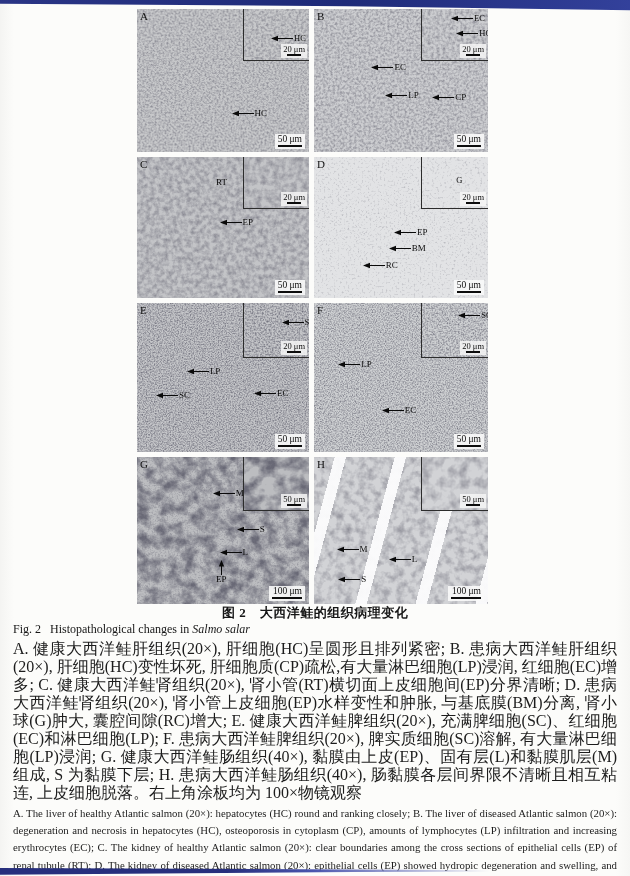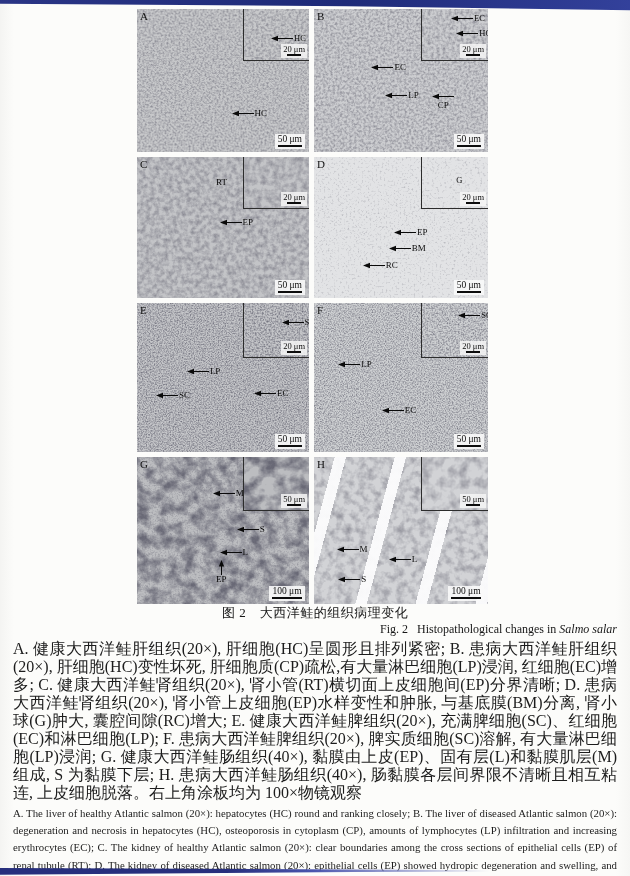--- a/index.html
+++ b/index.html
@@ -49,28 +49,28 @@
   .ann {
     position:absolute; z-index:6; display:flex; align-items:center; gap:1px;
     font-size:9px; line-height:9px; color:#0a0a0a; white-space:nowrap;
   }
   .ann.up { flex-direction:column; gap:0; }
   .ann .icon { display:inline-flex; }
   .inset .ann { font-size:8.5px; }
   .scalebar {
     position:absolute; right:4px; bottom:3px; z-index:6;
     background:rgba(250,250,250,.9); padding:0 3px 2px;
-    font-size:9.5px; line-height:11px; text-align:center; color:#0d0d0d;
+    font-size:9.5px; line-height:11px; text-align:right; color:#0d0d0d;
   }
   .scalebar .bar { height:2px; background:#0d0d0d; margin:0 auto; }
   .inset .scalebar { right:2px; bottom:2px; font-size:8.5px; line-height:10px; padding:0 2px 2px; background:rgba(246,246,246,.85); }
   
   .caption-block { position:absolute; left:13px; right:13px; top:604px; z-index:5; }
-  .cap-zh { text-align:center; font-size:13px; line-height:17px; font-weight:400; letter-spacing:.5px; color:#161616; }
-  .cap-en { text-align:right; font-size:12px; line-height:15px; margin-top:1px; color:#161616; }
+  .cap-zh { text-align:center; font-size:13px; line-height:17px; font-weight:700; letter-spacing:.5px; color:#161616; }
+  .cap-en { text-align:left; font-size:12px; line-height:15px; margin-top:1px; color:#161616; }
   .cap-en .fig-label { margin-right:9px; }
   .desc { margin:0; text-align:justify; color:#1c1c1c; }
   .desc.zh { margin-top:3px; font-size:16px; line-height:18px; }
   .desc.en { margin-top:3px; font-size:10.8px; line-height:17.2px; }
 </style>
 </head>
 <body>
 
 <div class="page">
   <div class="top-bar"></div>
@@ -144,21 +144,21 @@
         </div>
         <div class="ann" style="left: 41%; top: 57%;">
           <span class="icon">
             <svg xmlns="http://www.w3.org/2000/svg" width="22" height="7" viewBox="0 0 22 7">
               <line x1="5" y1="3.5" x2="22" y2="3.5" stroke="#0a0a0a" stroke-width="1"></line>
               <polygon points="0,3.5 7,0.8 7,6.2" fill="#0a0a0a"></polygon>
             </svg>
           </span>
           <span>LP</span>
         </div>
-        <div class="ann" style="left: 68%; top: 59%; flex-direction: column;">
+        <div class="ann" style="left: 68%; top: 59%;">
           <span class="icon">
             <svg xmlns="http://www.w3.org/2000/svg" width="22" height="7" viewBox="0 0 22 7">
               <line x1="5" y1="3.5" x2="22" y2="3.5" stroke="#0a0a0a" stroke-width="1"></line>
               <polygon points="0,3.5 7,0.8 7,6.2" fill="#0a0a0a"></polygon>
             </svg>
           </span>
           <span>CP</span>
         </div>
         <div class="inset">
           <div class="tex-wrap">

